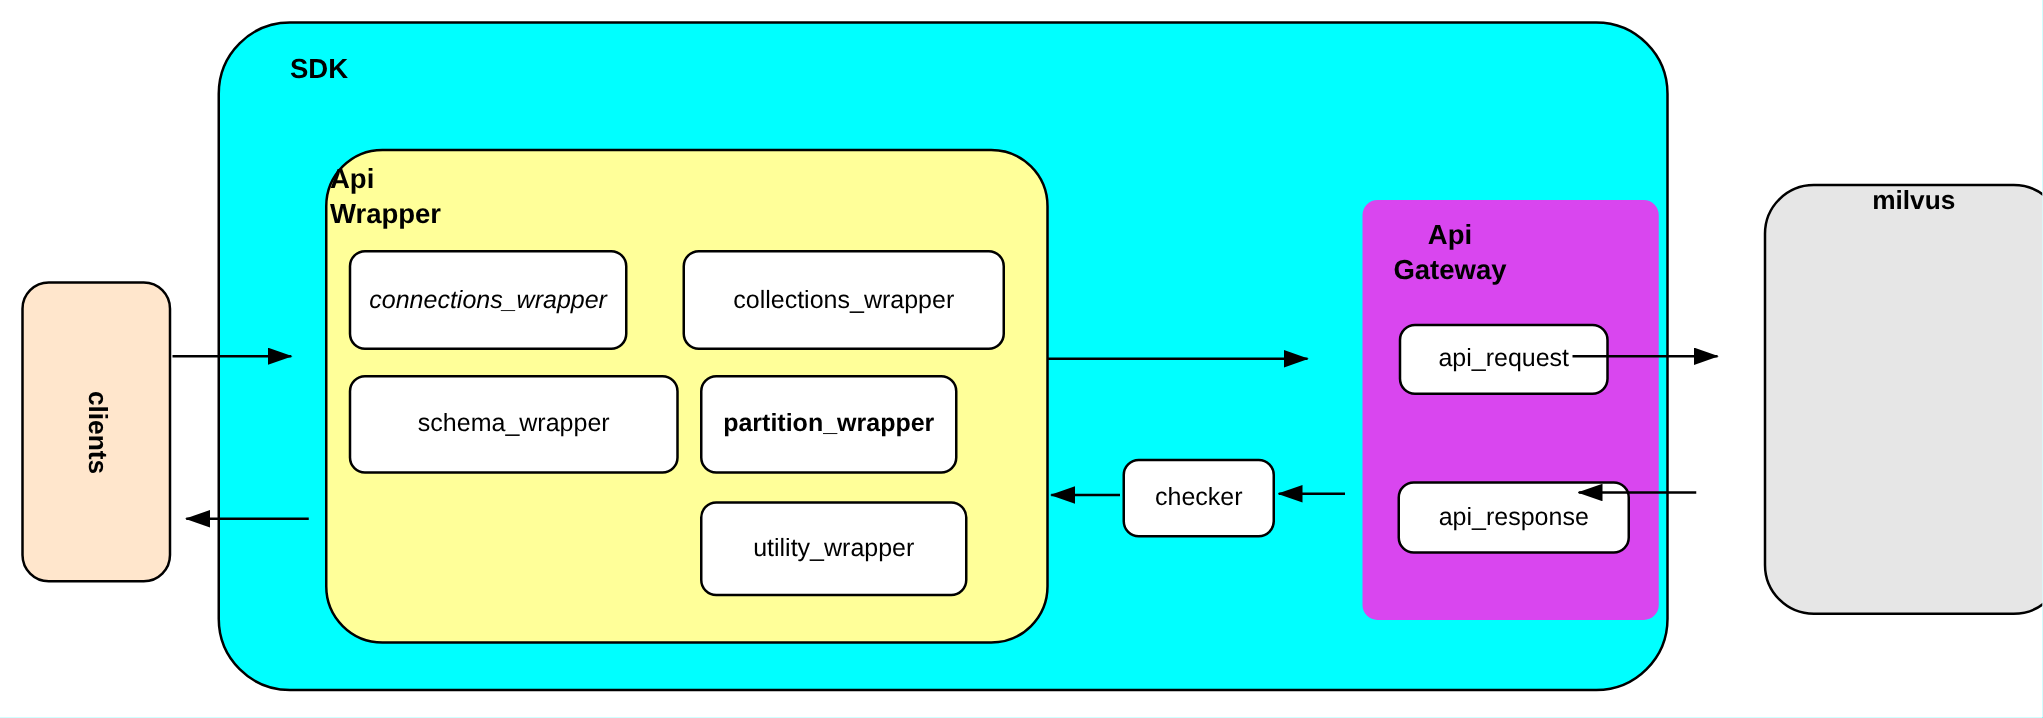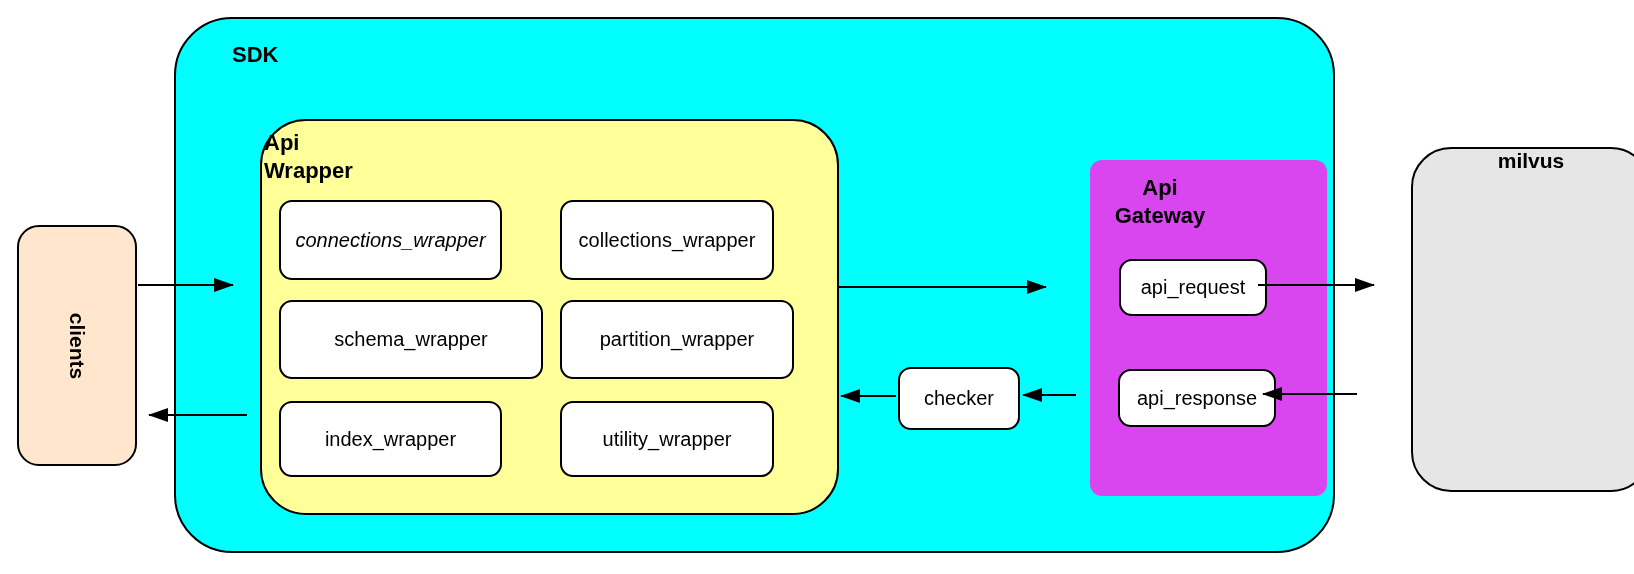--- a/index.html
+++ b/index.html
@@ -21,29 +21,29 @@
              display:flex; align-items:center; justify-content:center; }
   .milvus { left:1411px; top:147px; width:240px; height:345px;
             background:#E6E6E6; border-radius:40px;
             display:flex; align-items:flex-start; justify-content:center; }
 
   .white-box { position:absolute; box-sizing:border-box; background:#FFFFFF;
                border:2px solid #000000; border-radius:13px;
                display:flex; align-items:center; justify-content:center;
                font-size:20px; white-space:nowrap; }
   .w1 { left:17px;  top:79px;  width:223px; height:80px;font-style:italic; }
-  .w2 { left:298px; top:79px;  width:214px; height:80px;text-align:right; }
+  .w2 { left:284px; top:79px;  width:258px; height:80px;text-align:right; }
   .w3 { left:17px;  top:179px; width:264px; height:79px; }
-  .w4 { left:298px; top:179px; width:234px; height:79px; }
+  .w4 { left:298px; top:179px; width:206px; height:79px;font-weight:bold; }
   .w5 { left:17px;  top:280px; width:223px; height:76px; }
   .w6 { left:298px; top:280px; width:214px; height:76px;text-align:center; }
 
   .checker      { left:722px; top:348px; width:122px; height:63px; }
-  .api-request  { left:29px;  top:99px;  width:148px; height:57px; }
-  .api-response { left:28px;  top:209px; width:158px; height:58px; }
+  .api-request  { left:29px;  top:99px;  width:168px; height:57px; }
+  .api-response { left:28px;  top:225px; width:186px; height:58px; }
 
   .container-label { position:absolute; font-weight:bold; font-size:22px; line-height:1.25; }
   .sdk-label     { left:56px; top:22px; }
   .wrapper-label { left:2px;  top:8px;  width:124px; }
   .gateway-label { left:8px;  top:14px; width:124px; text-align:center; }
   .bold-center   { font-weight:bold; font-size:21px; }
   .clients-label { transform:rotate(90deg); }
 
   .edges { position:absolute; left:0; top:0; width:1634px; height:574px;
            pointer-events:none; }
@@ -60,21 +60,20 @@
   <div class="node sdk bordered">
     <div class="container-label sdk-label">SDK</div>
 
     <div class="node api-wrapper bordered">
       <div class="container-label wrapper-label">Api Wrapper</div>
 
       <div class="white-box w1">connections_wrapper</div>
       <div class="white-box w2">collections_wrapper</div>
       <div class="white-box w3">schema_wrapper</div>
       <div class="white-box w4">partition_wrapper</div>
-      <div class="white-box w5">index_wrapper</div>
       <div class="white-box w6">utility_wrapper</div>
     </div>
 
     <div class="white-box checker">checker</div>
 
     <div class="node api-gateway">
       <div class="container-label gateway-label">Api Gateway</div>
 
       <div class="white-box api-request">api_request</div>
       <div class="white-box api-response">api_response</div>

